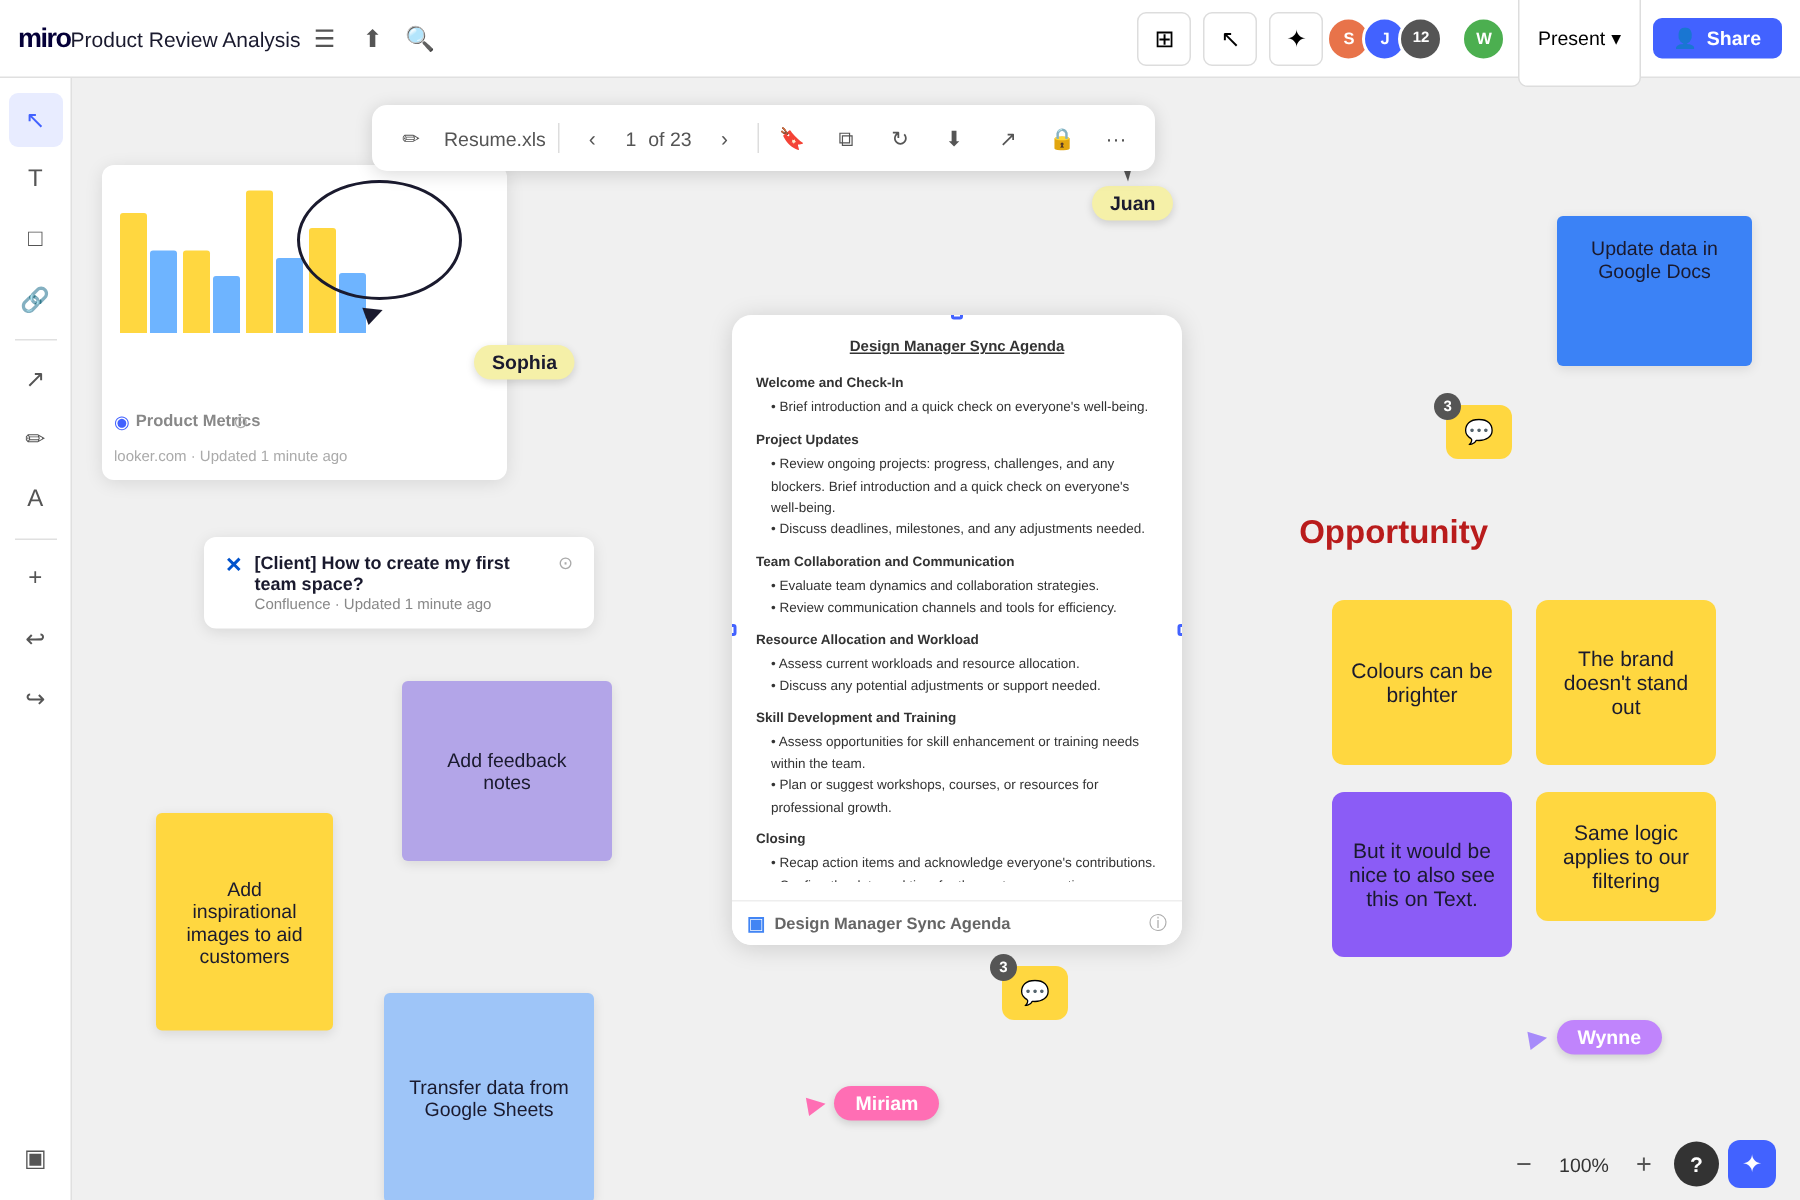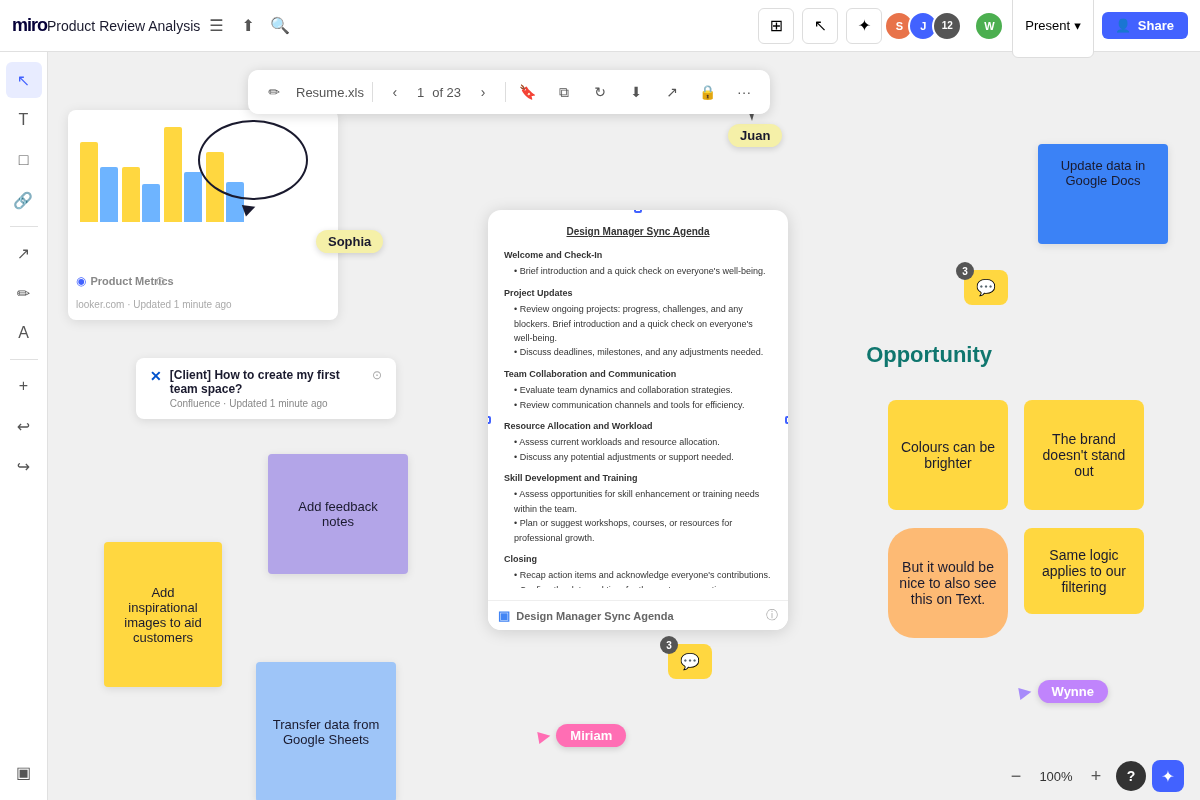--- a/index.html
+++ b/index.html
@@ -311,21 +311,21 @@
       cursor: pointer;
       font-size: 16px;
       display: flex; align-items: center; justify-content: center;
     }
 
     
     .opp-title {
       position: absolute;
       font-size: 22px;
       font-weight: 700;
-      color: #0f766e;
+      color: #b91c1c;
     }
 
     
     .update-sticky {
       position: absolute;
       background: #3b82f6;
       border-radius: 4px;
       padding: 14px;
       font-size: 13px;
       font-weight: 500;
@@ -578,21 +578,21 @@
   </div>
 
   <div class="opp-card" style="right:192px; top:348px; width:120px; height:110px; background:#ffd740;">
     <span>Colours can be brighter</span>
   </div>
 
   <div class="opp-card" style="right:56px; top:348px; width:120px; height:110px; background:#ffd740;">
     <span>The brand doesn't stand out</span>
   </div>
 
-  <div class="opp-card" style="right:192px; top:476px; width:120px; height:110px; background:#fdba74;border-radius:26px;">
+  <div class="opp-card" style="right:192px; top:476px; width:120px; height:110px; background:#8b5cf6;">
     <span>But it would be nice to also see this on Text.</span>
   </div>
 
   <div class="opp-card" style="right:56px; top:476px; width:120px; height:86px; background:#ffd740;">
     <span>Same logic applies to our filtering</span>
   </div>
 
   <div style="position:absolute; left:620px; top:592px;">
     <div style="position:relative;">
       <div class="chat-count">3</div>

